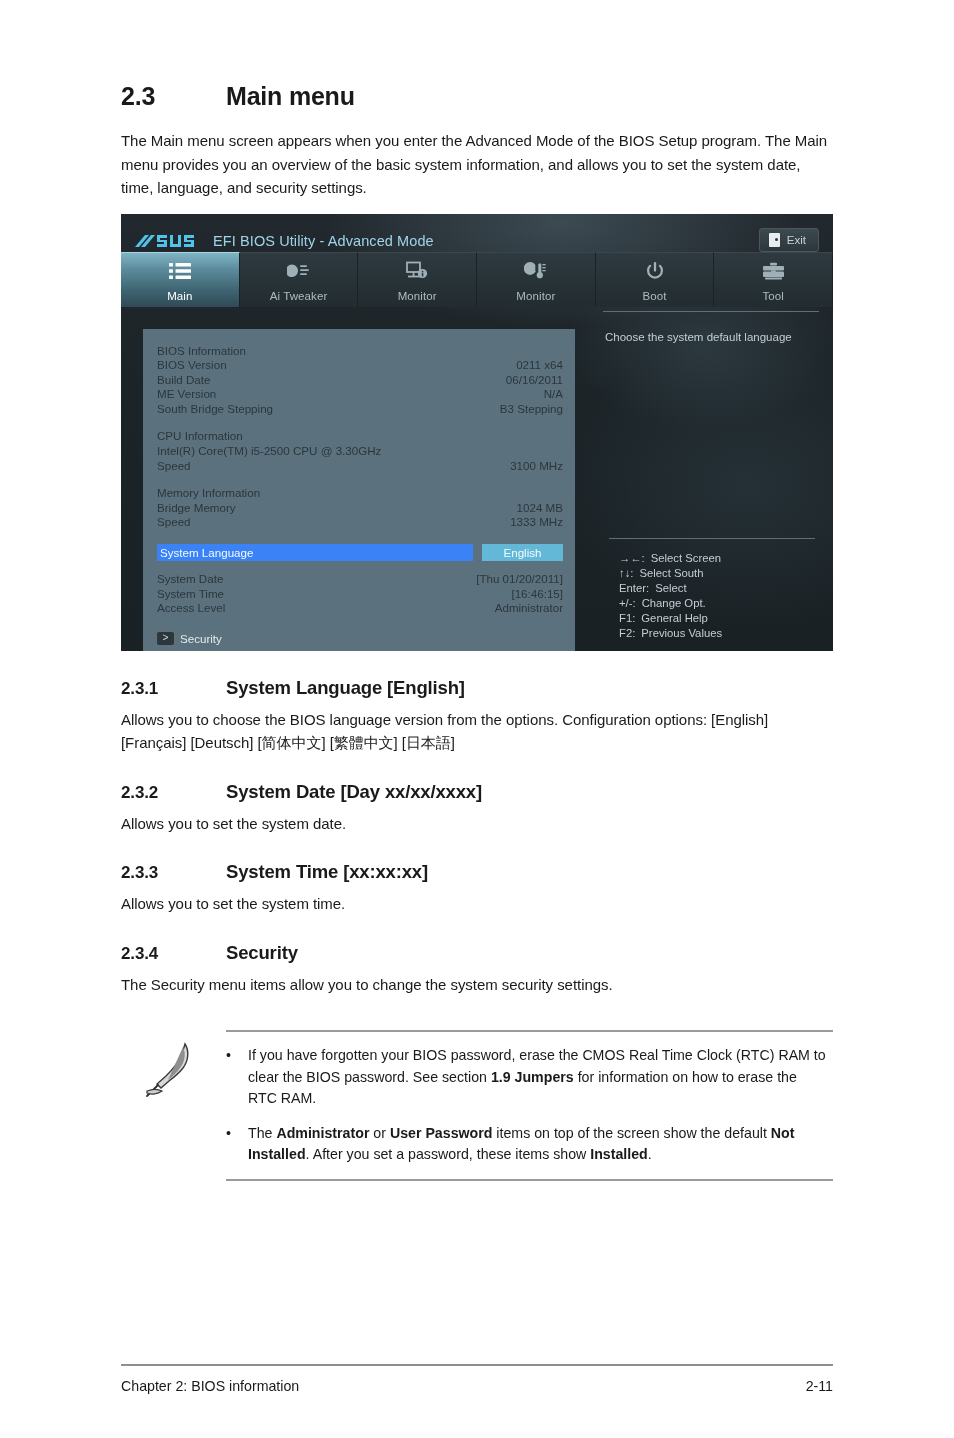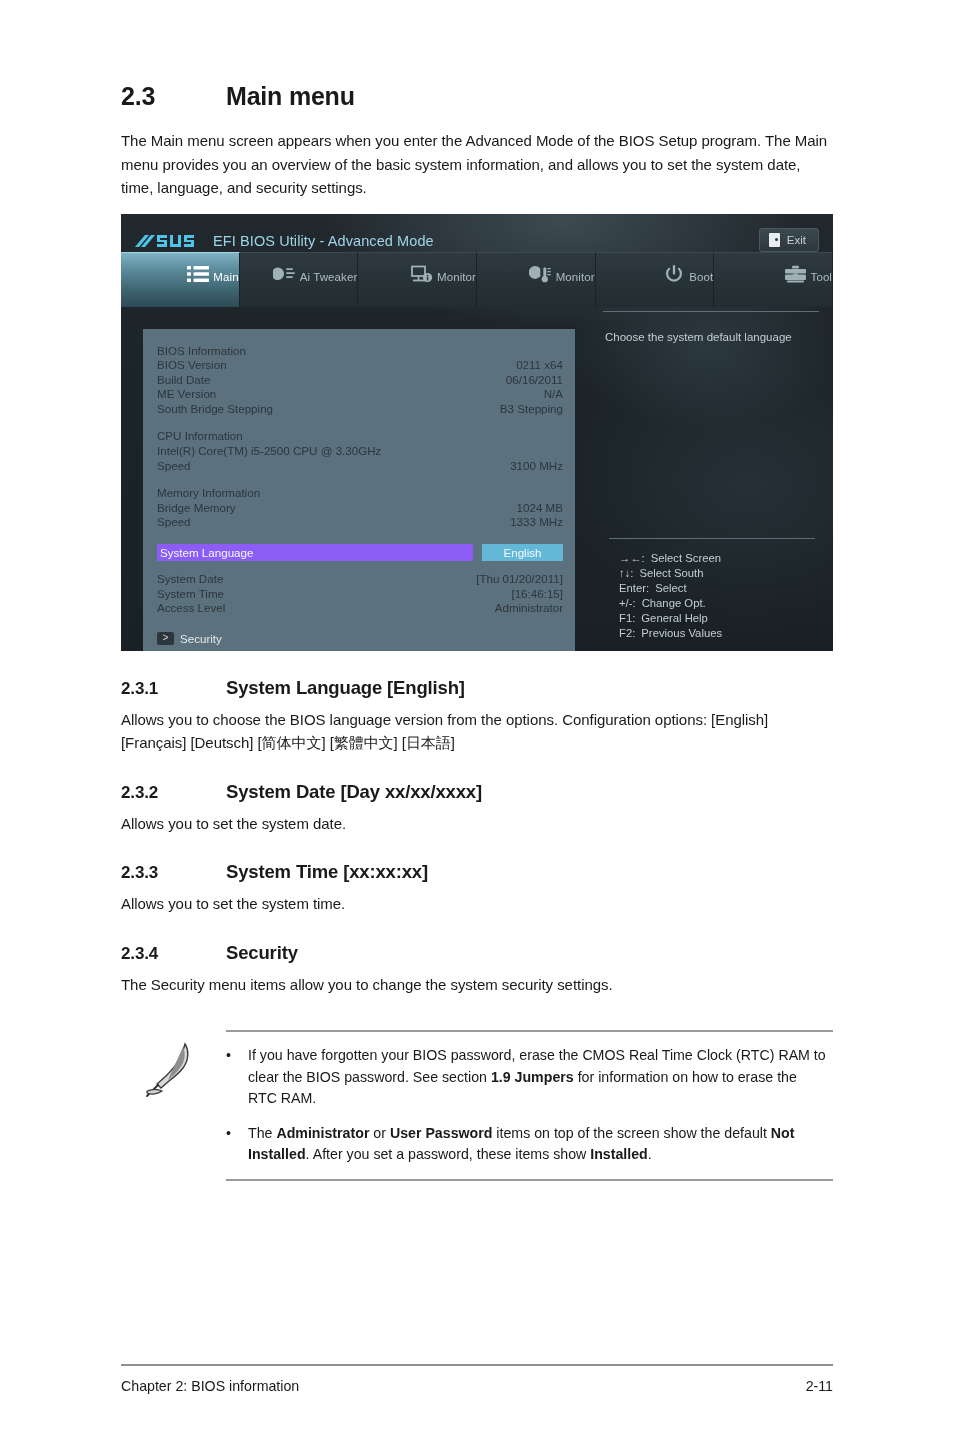--- a/index.html
+++ b/index.html
@@ -117,21 +117,21 @@
   .exit-label { font-size: 11.5px; color: #c7d2d6; }
 
   
   .bios-tabs {
     position: absolute; left: 0; top: 38px; right: 0; height: 55px;
     display: flex;
   }
   .bios-tab {
     flex: 1 1 0;
     position: relative;
-    display: flex; flex-direction: row;
+    display: flex; flex-direction: column;
     align-items: center; justify-content: flex-end;
     padding-bottom: 5px;
     background: linear-gradient(180deg, #2e3a40 0%, #273237 55%, #222c31 100%);
     border-right: 1px solid #1a2226;
     border-top: 1px solid #3b474d;
   }
   .bios-tab:first-child { border-left: none; }
   .bios-tab.active {
     background: linear-gradient(180deg, #7fb4c6 0%, #5c8c9c 30%, #3f6572 68%, #2e4a55 100%);
     border-top: 1px solid #a8d4e2;
@@ -203,21 +203,21 @@
   .info-row .val { color: #2b363c; }
   .gap { height: 13px; }
 
   .lang-row {
     display: flex; align-items: stretch;
     margin: 14px 0 0 0;
     height: 17px;
   }
   .lang-label {
     flex: 1 1 auto;
-    background: #8b5cf6;
+    background: #3b82f6;
     color: #f2fbff;
     font-size: 11.6px;
     line-height: 17px;
     padding-left: 3px;
   }
   .lang-value {
     width: 81px; flex: none;
     margin-left: 9px;
     background: #63b8d8;
     color: #f2fbff;

